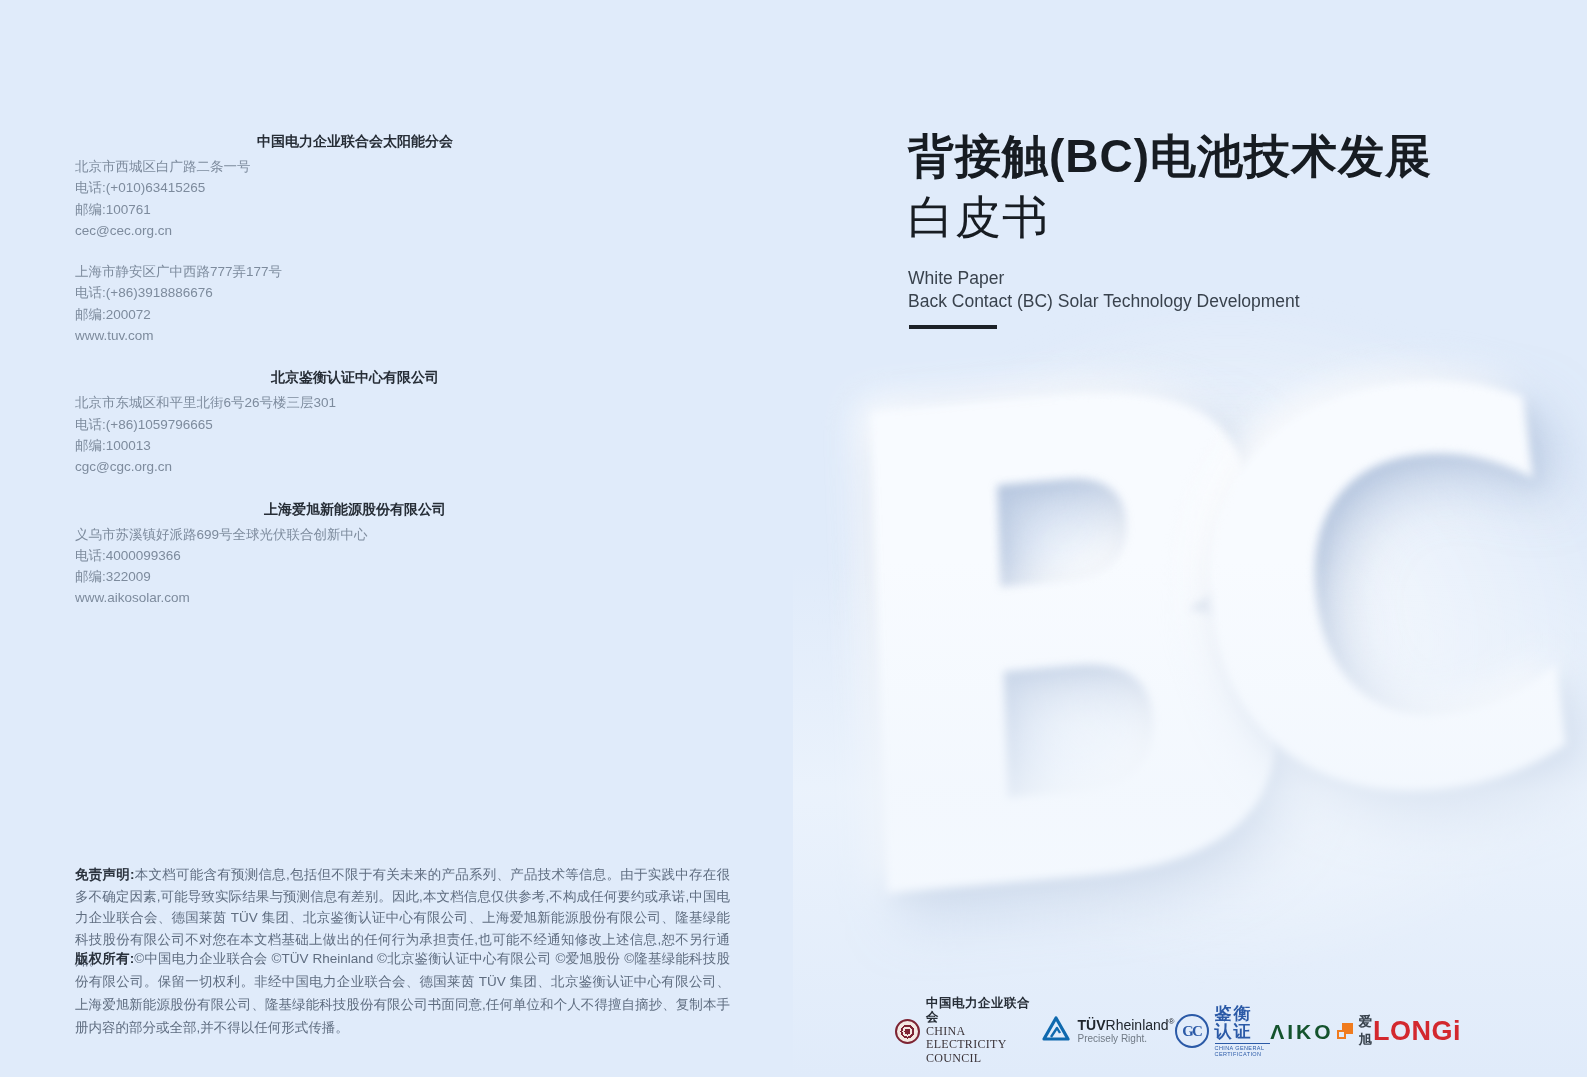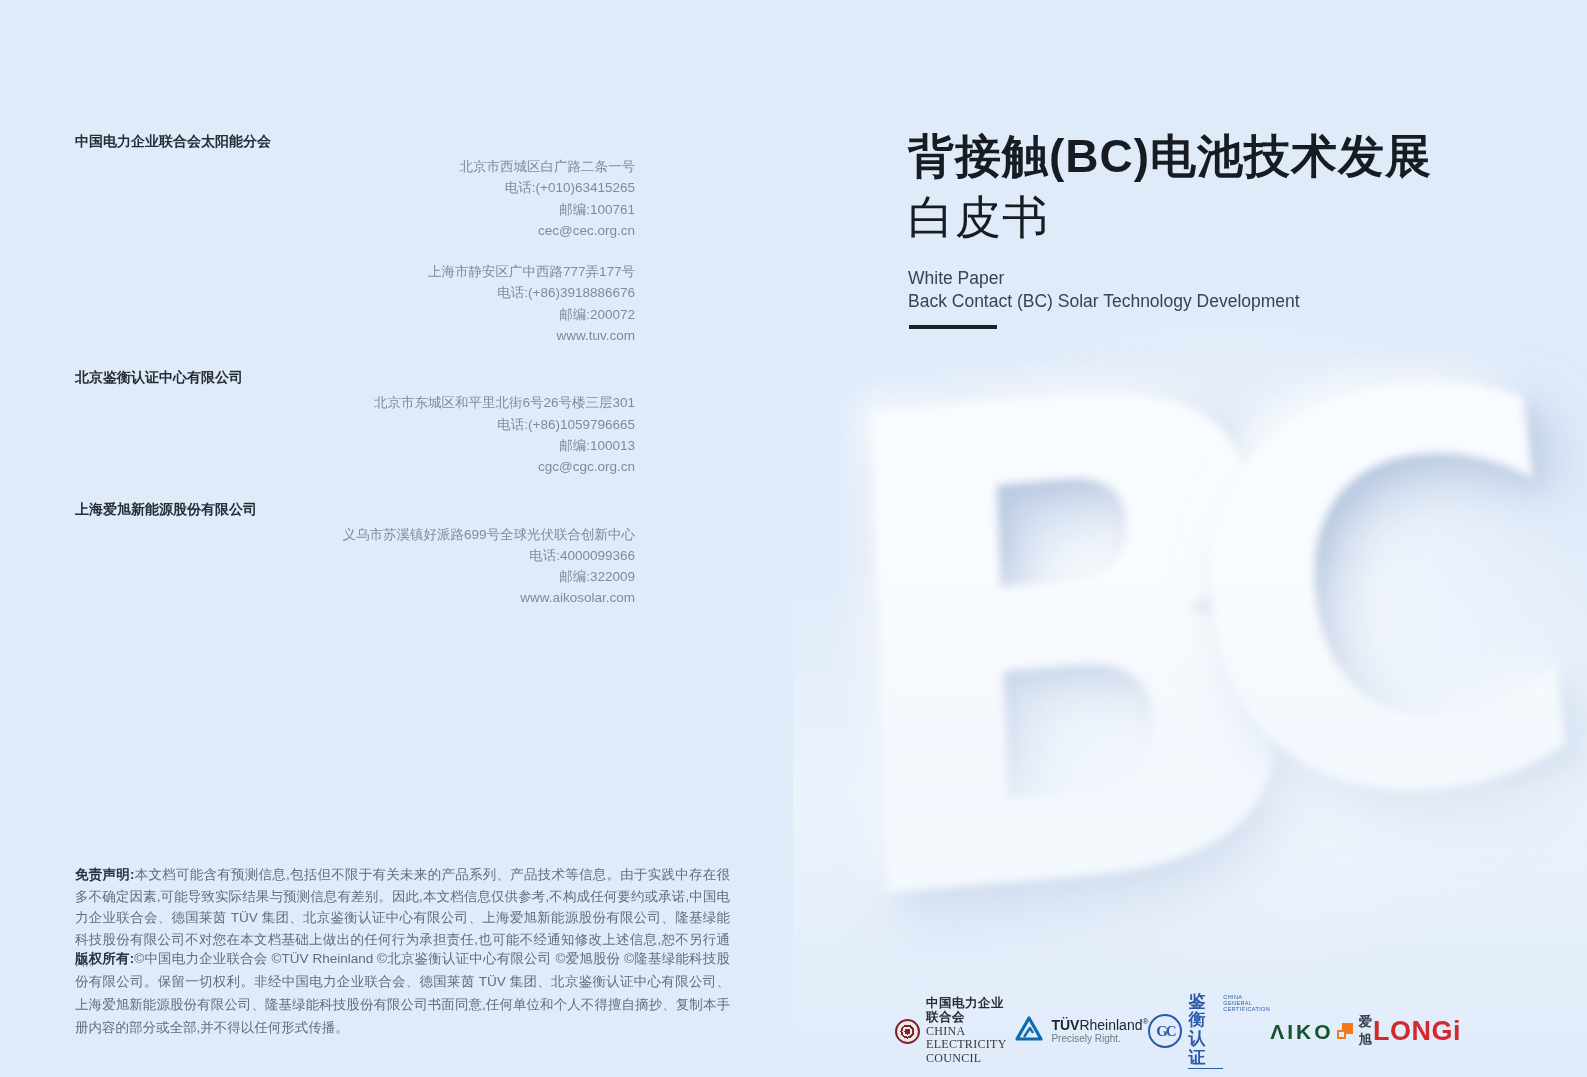--- a/index.html
+++ b/index.html
@@ -14,22 +14,22 @@
     color:#f8fbff;filter:blur(4px);line-height:1;user-select:none;
     text-shadow:18px 26px 55px rgba(150,172,205,.55),-12px -10px 35px #ffffff,6px 10px 18px rgba(173,192,220,.45);}
   .bc-b{left:818px;top:318px;font-size:660px;transform:rotate(-5deg) skewX(-3deg);}
   .bc-c{left:1185px;top:330px;font-size:540px;transform:rotate(-7deg);}
   .bc-soft{position:absolute;left:793px;top:560px;width:794px;height:517px;
     background:linear-gradient(180deg,rgba(236,244,252,0) 0%,rgba(240,246,253,.65) 45%,rgba(224,235,250,.1) 100%);}
 
   
   .contacts{position:absolute;left:75px;top:130px;width:560px;}
   .contact-block{margin-bottom:20px;}
-  .contact-name{font-size:14px;font-weight:700;color:#262d36;line-height:22px;margin:0 0 4px 0;}
-  .contact-line{font-size:13.5px;color:#7d8b9d;line-height:21.3px;margin:0;text-align:right;}
+  .contact-name{font-size:14px;font-weight:700;color:#262d36;line-height:22px;margin:0 0 4px 0;text-align:center;}
+  .contact-line{font-size:13.5px;color:#7d8b9d;line-height:21.3px;margin:0;}
 
   
   .legal{position:absolute;left:75px;width:655px;font-size:13.5px;line-height:21.6px;color:#5f6d80;text-align:justify;}
   .legal b{color:#2a323d;}
   .disclaimer{top:828px;margin-top:36px;}
   .copyright{top:933px;line-height:23px;}
 
   
   .title{position:absolute;left:908px;top:126px;font-size:46px;line-height:61px;
     color:#171c22;letter-spacing:1px;}
@@ -55,21 +55,21 @@
   .tuv-text{display:flex;flex-direction:column;line-height:1.2;}
   .tuv-brand{font-size:14px;color:#20262d;}
   .tuv-brand .bold{font-weight:700;}
   .tuv-brand sup{font-size:8px;}
   .tuv-tag{font-size:10px;color:#707a85;}
 
   
   .cgc-mark{width:30px;height:30px;border-radius:50%;border:2.5px solid #2b5aa7;color:#2b5aa7;
     display:flex;align-items:center;justify-content:center;font-family:"Liberation Serif","DejaVu Serif",serif;
     font-size:15px;font-weight:700;letter-spacing:-2px;margin-right:6px;flex:0 0 auto;}
-  .cgc-text{display:flex;flex-direction:row;}
+  .cgc-text{display:flex;flex-direction:column;}
   .cgc-cn{font-size:17px;font-weight:700;color:#2b5aa7;letter-spacing:2px;line-height:1.1;
     border-bottom:1.5px solid #2b5aa7;padding-bottom:1px;}
   .cgc-en{font-size:5.5px;color:#2b5aa7;letter-spacing:.4px;margin-top:1.5px;}
 
   
   .aiko-brand{font-size:21px;font-weight:800;color:#14532d;letter-spacing:3px;line-height:1;}
   .aiko-mark{position:relative;width:16px;height:16px;margin:0 6px 0 3px;flex:0 0 auto;}
   .aiko-sq-big{position:absolute;right:0;top:0;width:11px;height:11px;background:#f07b1e;}
   .aiko-sq-small{position:absolute;left:0;bottom:0;width:5px;height:5px;border:2px solid #f07b1e;background:#e0ebfa;}
   .aiko-cn{font-size:13.5px;font-weight:700;color:#39434e;letter-spacing:1px;}

